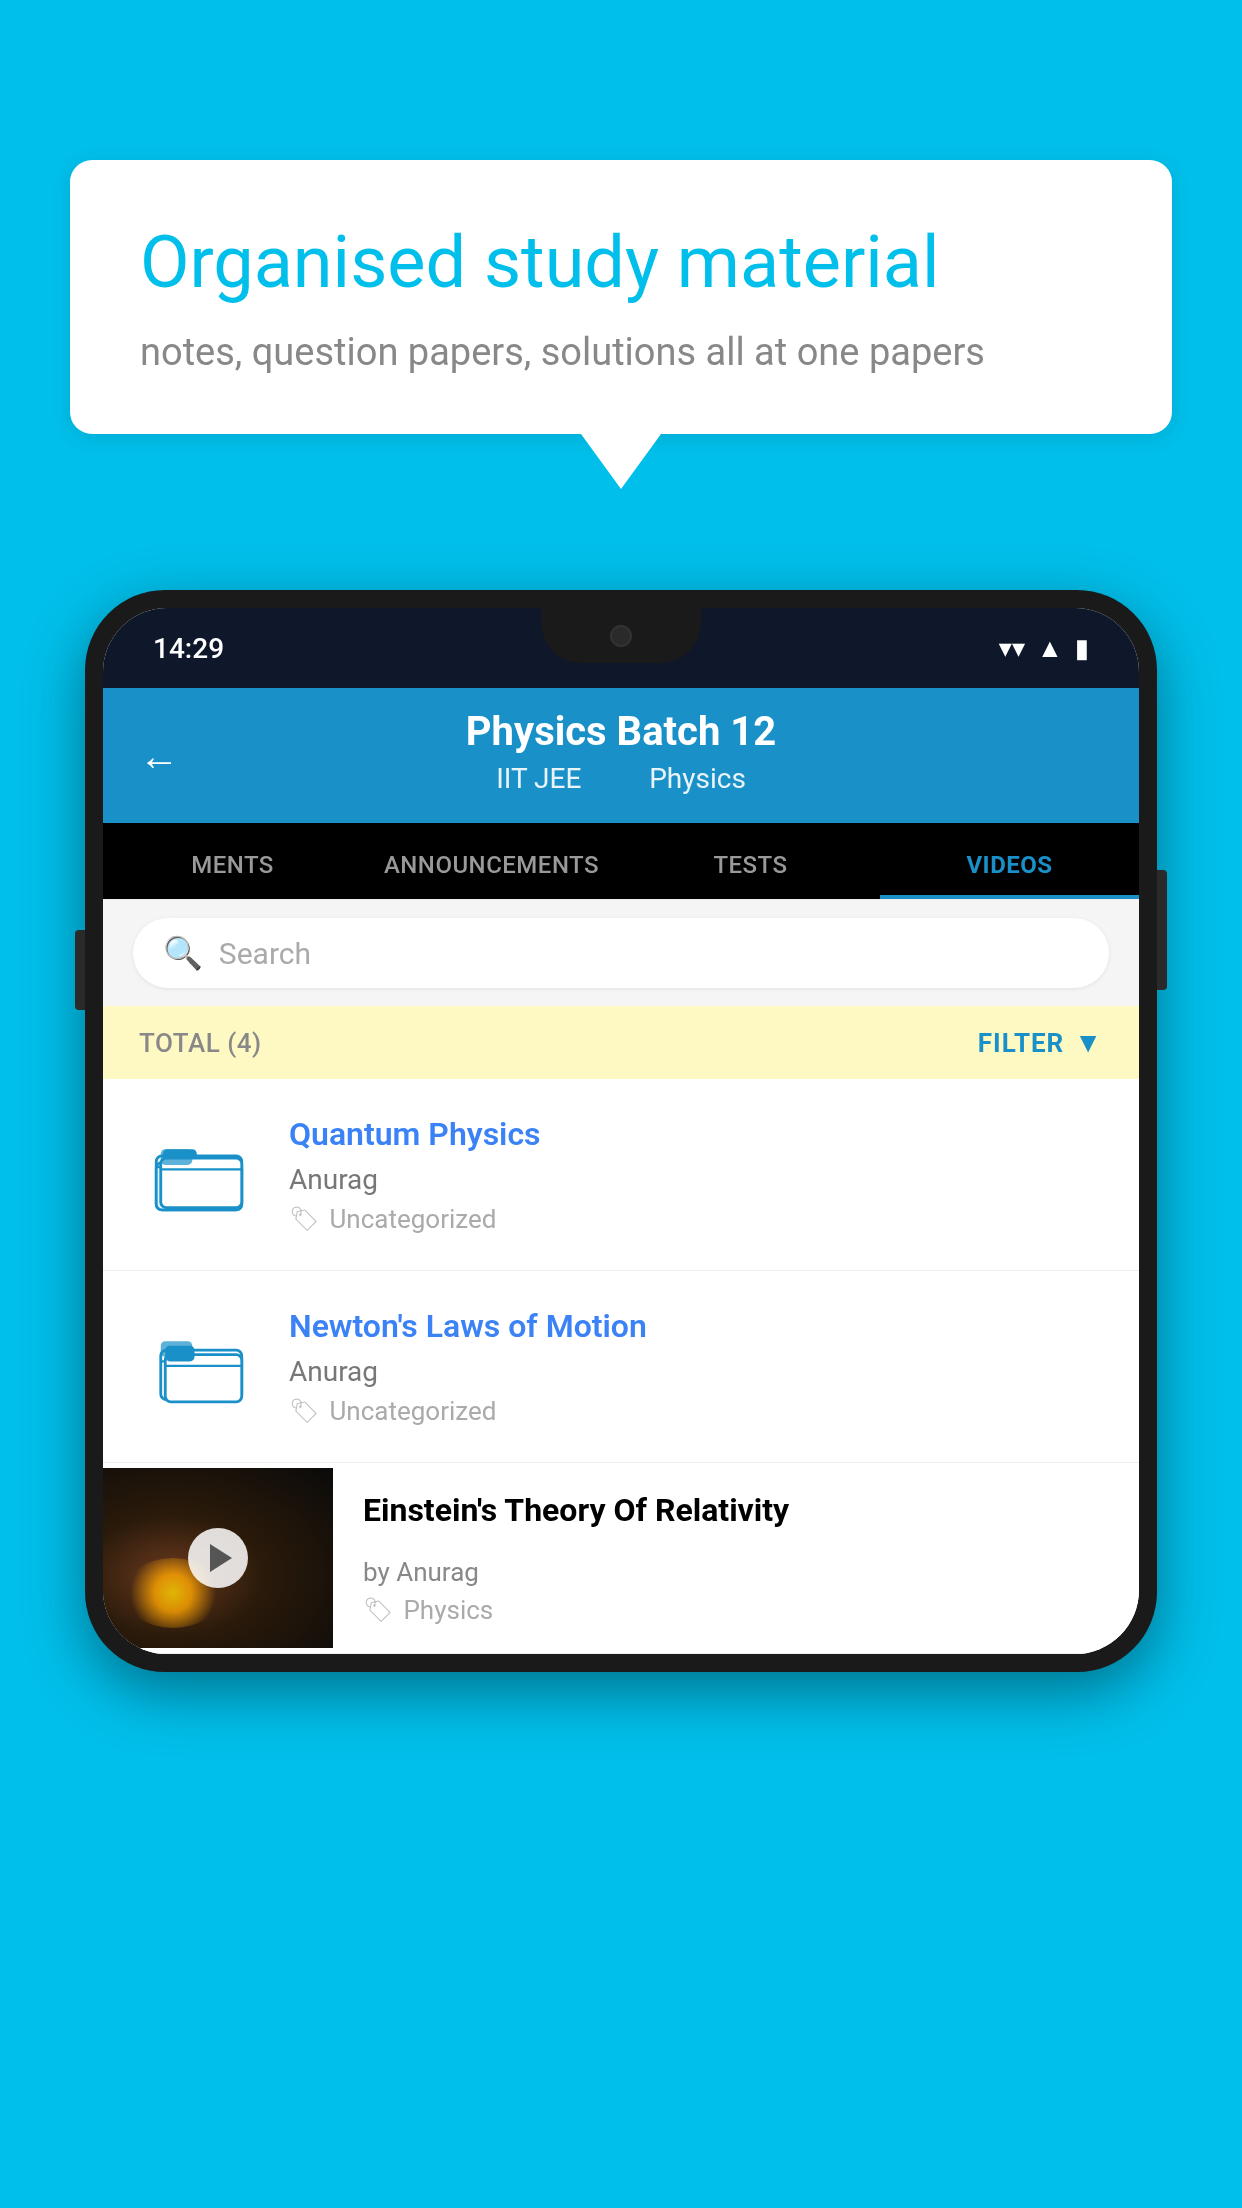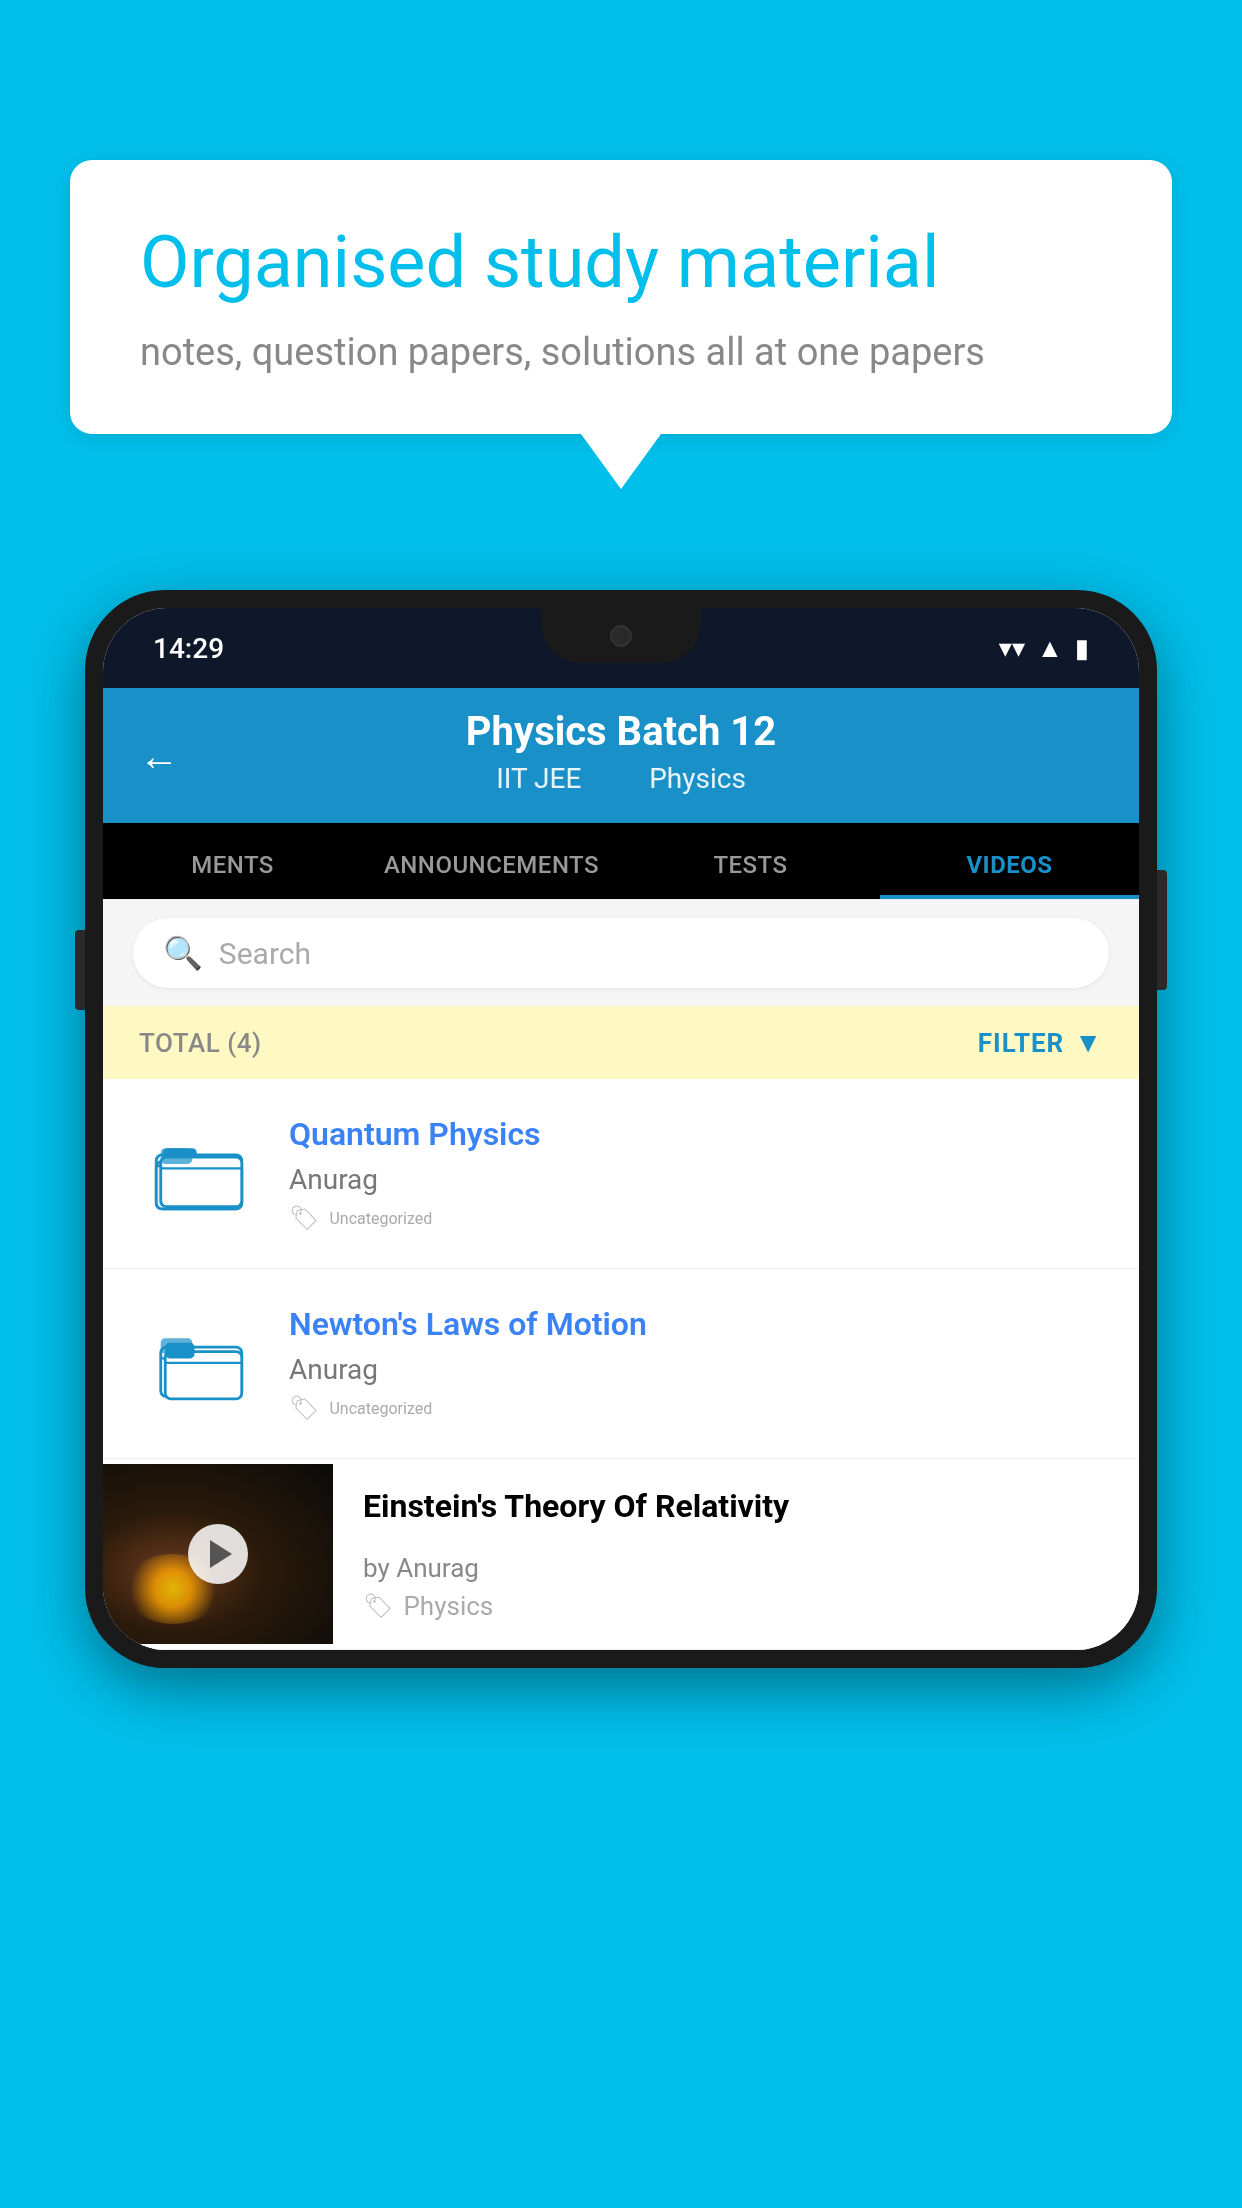--- a/index.html
+++ b/index.html
@@ -328,21 +328,21 @@
       align-items: center;
       gap: 10px;
     }
 
     .tag-icon {
       color: #bbb;
       font-size: 24px;
     }
 
     .tag-label {
-      font-size: 16px;
+      font-size: 26px;
       color: #aaa;
     }
 
     
     .video-item-einstein {
       display: flex;
       align-items: center;
       padding: 0 0 0 0;
       border-bottom: 1px solid #eee;
       gap: 0;

